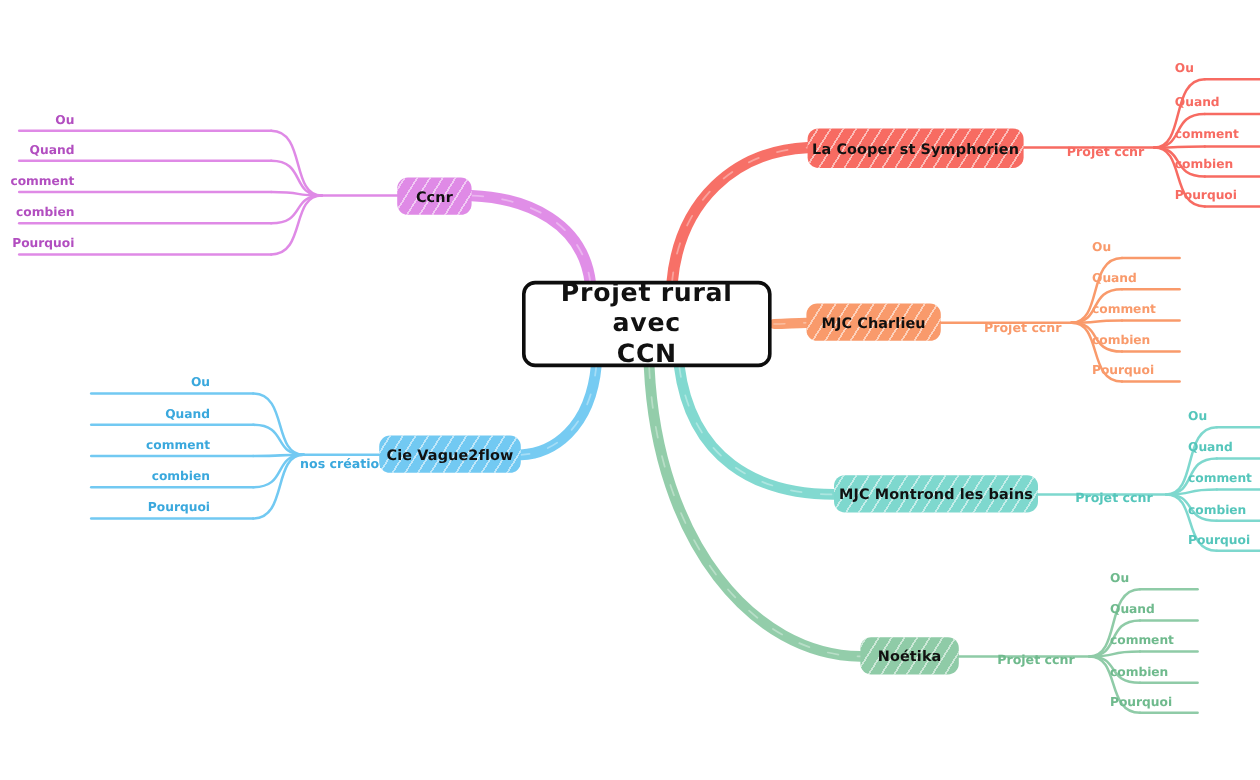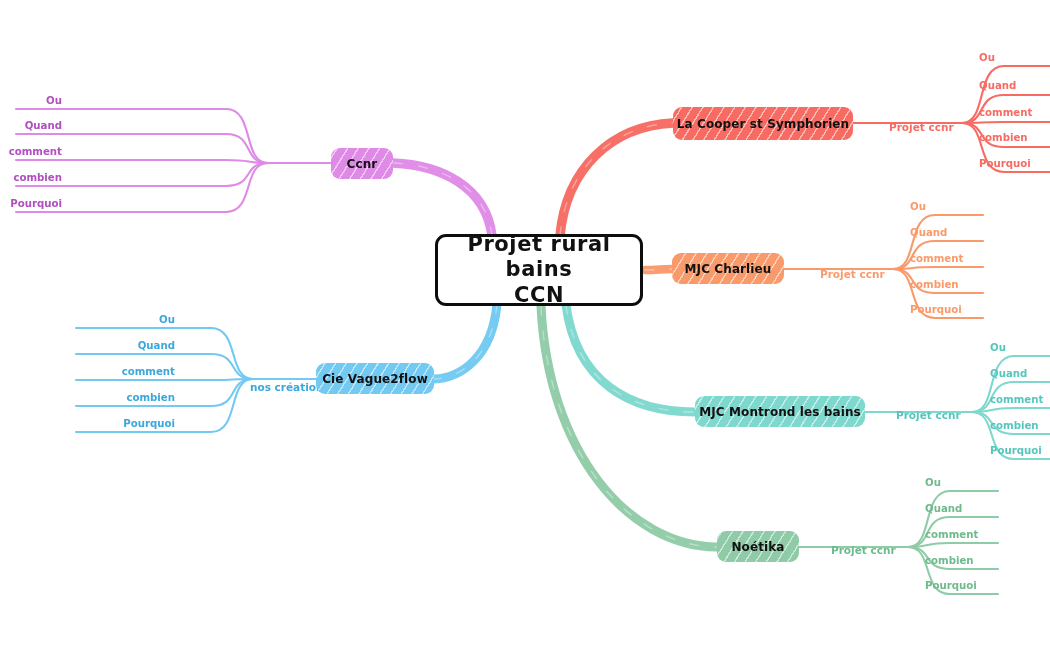--- a/index.html
+++ b/index.html
@@ -181,21 +181,21 @@
       <path d="M 253 379 C 227 379, 240 380, 211 380" fill="none" stroke="#72c9f2" stroke-width="2.1" stroke-linecap="round"></path>
       <path d="M 211 380 L 76 380" fill="none" stroke="#72c9f2" stroke-width="2.1" stroke-linecap="round"></path>
       <path d="M 253 379 C 227 379, 240 406, 211 406" fill="none" stroke="#72c9f2" stroke-width="2.1" stroke-linecap="round"></path>
       <path d="M 211 406 L 76 406" fill="none" stroke="#72c9f2" stroke-width="2.1" stroke-linecap="round"></path>
       <path d="M 253 379 C 227 379, 240 432, 211 432" fill="none" stroke="#72c9f2" stroke-width="2.1" stroke-linecap="round"></path>
       <path d="M 211 432 L 76 432" fill="none" stroke="#72c9f2" stroke-width="2.1" stroke-linecap="round"></path>
     </svg>
 
   <div id="central-node" class="node" style="left:435px; top:234px; width:208px; height:72px;">
     <span class="node-label">
-      <span>Projet rural  bains</span><br>
+      <span>Projet rural  avec</span><br>
       <span>CCN</span>
     </span>
   </div>
 
   <div class="node branch" style="left:673px; top:107px; width:180px; height:33px; background:#f76b62;">
     <span class="node-label">La Cooper  st Symphorien</span>
   </div>
   <div class="edge-label" style="left:889px; top:105px; color:#f76b62;">Projet ccnr</div>
   <div class="leaf right" style="left:979px; top:52px; color:#f76b62;">Ou</div>
   <div class="leaf right" style="left:979px; top:80px; color:#f76b62;">Quand</div>

